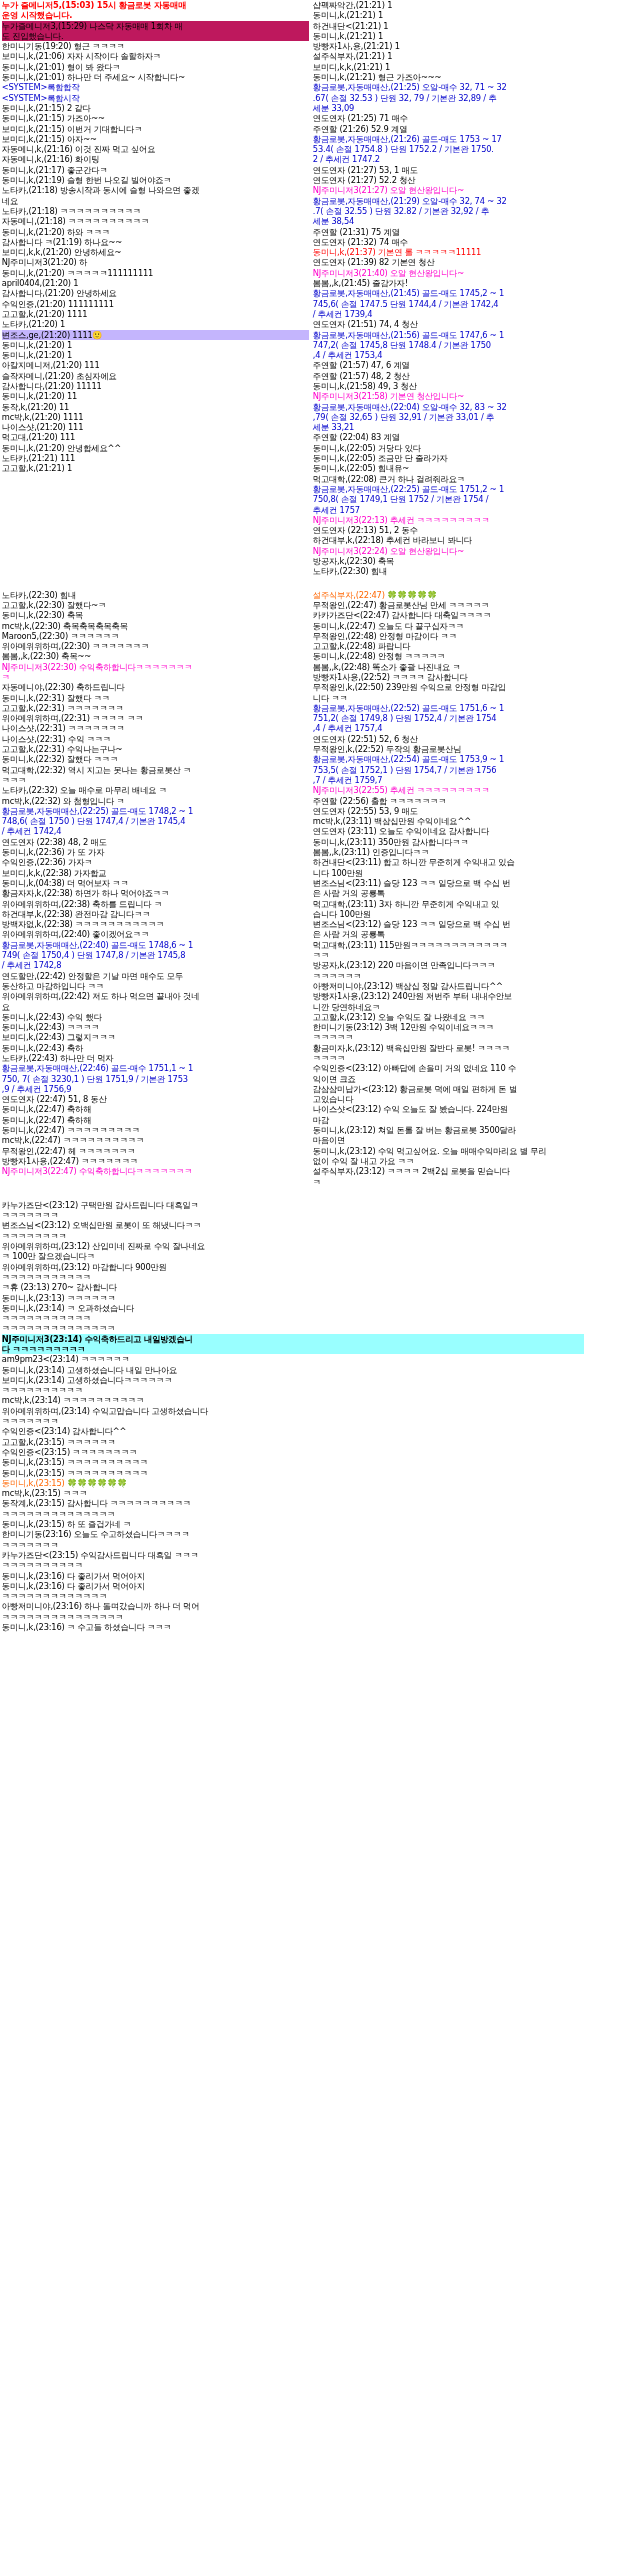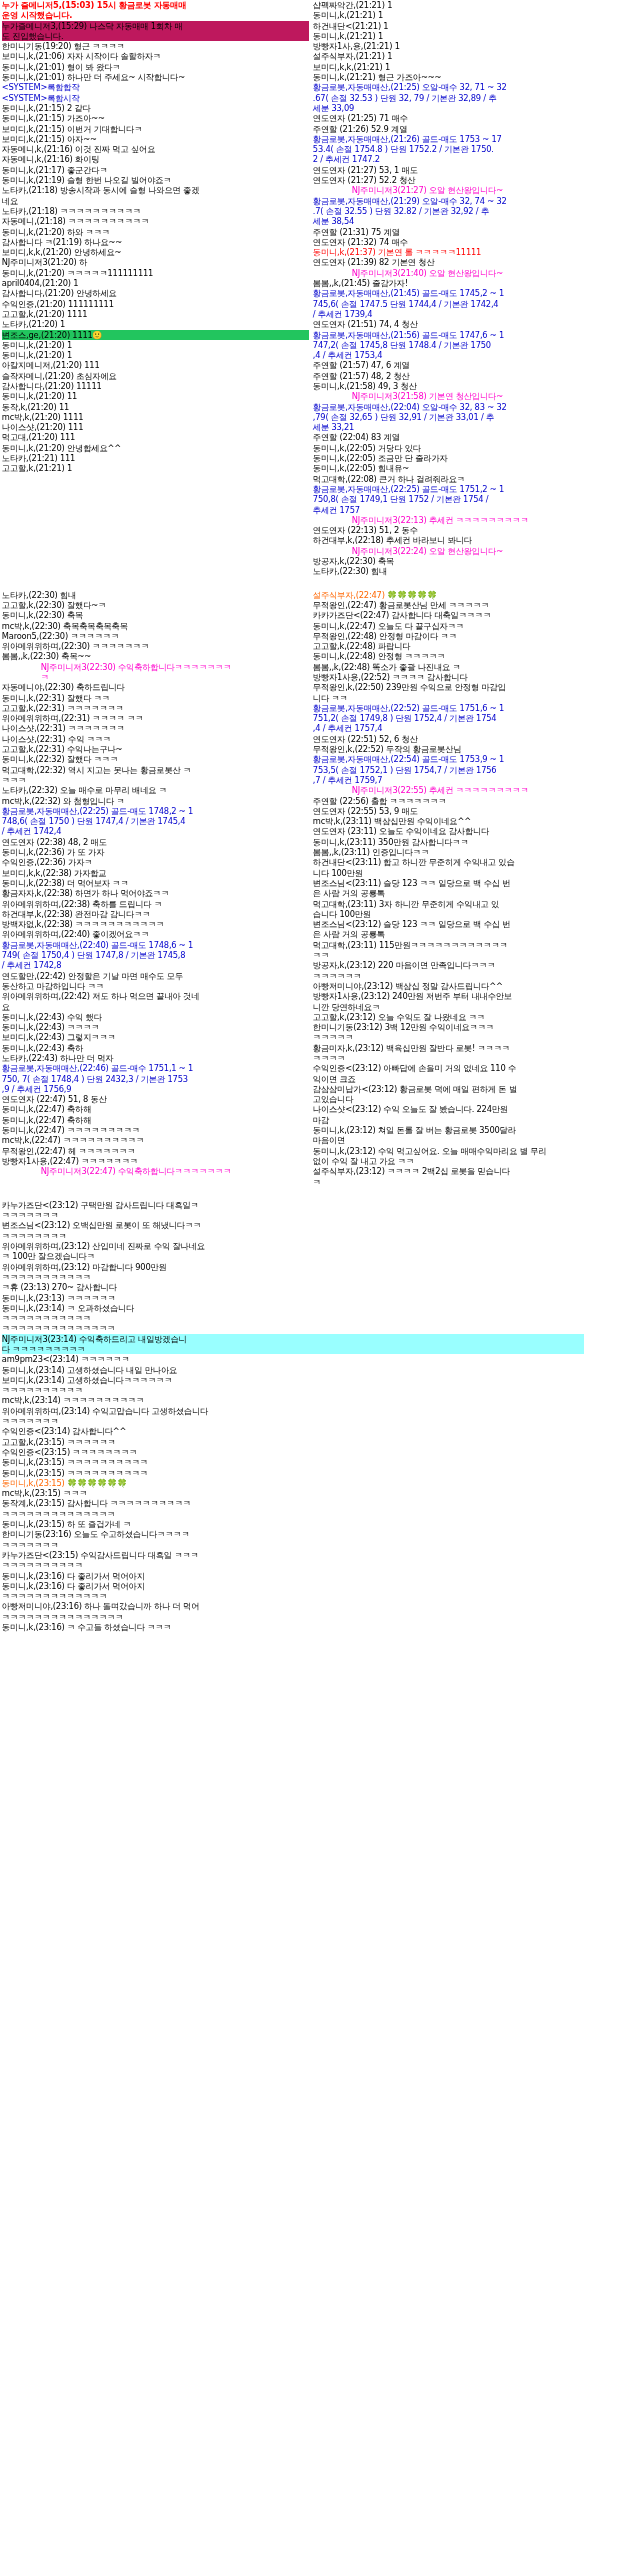--- a/index.html
+++ b/index.html
@@ -39,26 +39,26 @@
     word-break: break-all;
     font-size: 8.3px;
     line-height: 10.3px;
     letter-spacing: -0.2px;
   }
   .gap {
     height: 13px;
   }
   .s-red { color: #ff0000; }
   .s-blue { color: #0000cc; }
-  .s-magenta { color: #ff00cc; margin-left: 39px; }
+  .s-magenta { color: #ff00cc; }
   .s-orange { color: #ff6600; }
   .s-bold { font-weight: bold; }
-  .hl-yellow { background: #22c55e; }
+  .hl-yellow { background: #c4b5fd; }
   .hl-green { background: #be185d; }
-  .hl-cyan { background: #99ffff; }
+  .hl-cyan { background: #99ffff; font-weight: bold; }
 </style>
 </head>
 <body>
 
 <div class="page">
 
   <div class="columns">
     <div class="col" id="c0L">
         <div class="line s-red s-bold">누가 즐메니저5,(15:03) 15시 황금로봇 자동매매</div>
         <div class="line s-red s-bold">운영 시작했습니다.</div>
@@ -192,40 +192,40 @@
         <div class="line">ㅋㅋㅋ</div>
         <div class="line">노타카,(22:32) 오늘 매수로 마무리 배네요 ㅋ</div>
         <div class="line">mc박,k,(22:32) 와 첨형입니다 ㅋ</div>
         <div class="line s-blue">황금로봇,자동매매산,(22:25) 골드-매도 1748,2 ~ 1</div>
         <div class="line s-blue">748,6( 손절 1750 ) 단원 1747,4 / 기본완 1745,4</div>
         <div class="line s-blue">/ 추세컨 1742,4</div>
         <div class="line">연도연자 (22:38) 48, 2 매도</div>
         <div class="line">동미니,k,(22:36) 가 또 가자</div>
         <div class="line">수익인증,(22:36) 가자ㅋ</div>
         <div class="line">보미디,k,k,(22:38) 가자합교</div>
-        <div class="line">동미니,k,(22:38) 더 먹어보자 ㅋㅋ</div>
+        <div class="line">동미니,k,(04:38) 더 먹어보자 ㅋㅋ</div>
         <div class="line">황금자자,k,(22:38) 하면가 하나 먹어야죠ㅋㅋ</div>
         <div class="line">위아메위위하며,(22:38) 축하를 드립니다 ㅋ</div>
         <div class="line">하건대부,k,(22:38) 완전마감 감니다ㅋㅋ</div>
         <div class="line">방백자없,k,(22:38) ㅋㅋㅋㅋㅋㅋㅋㅋㅋㅋㅋ</div>
         <div class="line">위아메위위하며,(22:40) 좋이겠어요ㅋㅋ</div>
         <div class="line s-blue">황금로봇,자동매매산,(22:40) 골드-매도 1748,6 ~ 1</div>
         <div class="line s-blue">749( 손절 1750,4 ) 단원 1747,8 / 기본완 1745,8</div>
         <div class="line s-blue">/ 추세컨 1742,8</div>
         <div class="line">연도할만,(22:42) 안정할은 기날 마면 매수도 모두</div>
         <div class="line">동산하고 마감하입니다 ㅋㅋ</div>
         <div class="line">위아메위위하며,(22:42) 저도 하나 먹으면 끝내아 것네</div>
         <div class="line">요</div>
         <div class="line">동미니,k,(22:43) 수익 했다</div>
         <div class="line">동미니,k,(22:43) ㅋㅋㅋㅋ</div>
         <div class="line">보미디,k,(22:43) 그렇지ㅋㅋㅋ</div>
         <div class="line">동미니,k,(22:43) 축하</div>
         <div class="line">노타카,(22:43) 하나만 더 먹자</div>
         <div class="line s-blue">황금로봇,자동매매산,(22:46) 골드-매수 1751,1 ~ 1</div>
-        <div class="line s-blue">750, 7( 손절 1748,4 ) 단원 2432,3 / 기본완 1753</div>
+        <div class="line s-blue">750, 7( 손절 3230,1 ) 단원 1751,9 / 기본완 1753</div>
         <div class="line s-blue">,9 / 추세컨 1756,9</div>
         <div class="line">연도연자 (22:47) 51, 8 동산</div>
         <div class="line">동미니,k,(22:47) 축하해</div>
         <div class="line">동미니,k,(22:47) 축하해</div>
         <div class="line">동미니,k,(22:47) ㅋㅋㅋㅋㅋㅋㅋㅋㅋ</div>
         <div class="line">mc박,k,(22:47) ㅋㅋㅋㅋㅋㅋㅋㅋㅋㅋ</div>
         <div class="line">무적왕인,(22:47) 헤 ㅋㅋㅋㅋㅋㅋㅋ</div>
         <div class="line">방빵자1사용,(22:47) ㅋㅋㅋㅋㅋㅋㅋ</div>
         <div class="line s-magenta">NJ주미니저3(22:47) 수익축하합니다ㅋㅋㅋㅋㅋㅋㅋ</div>
       </div>

